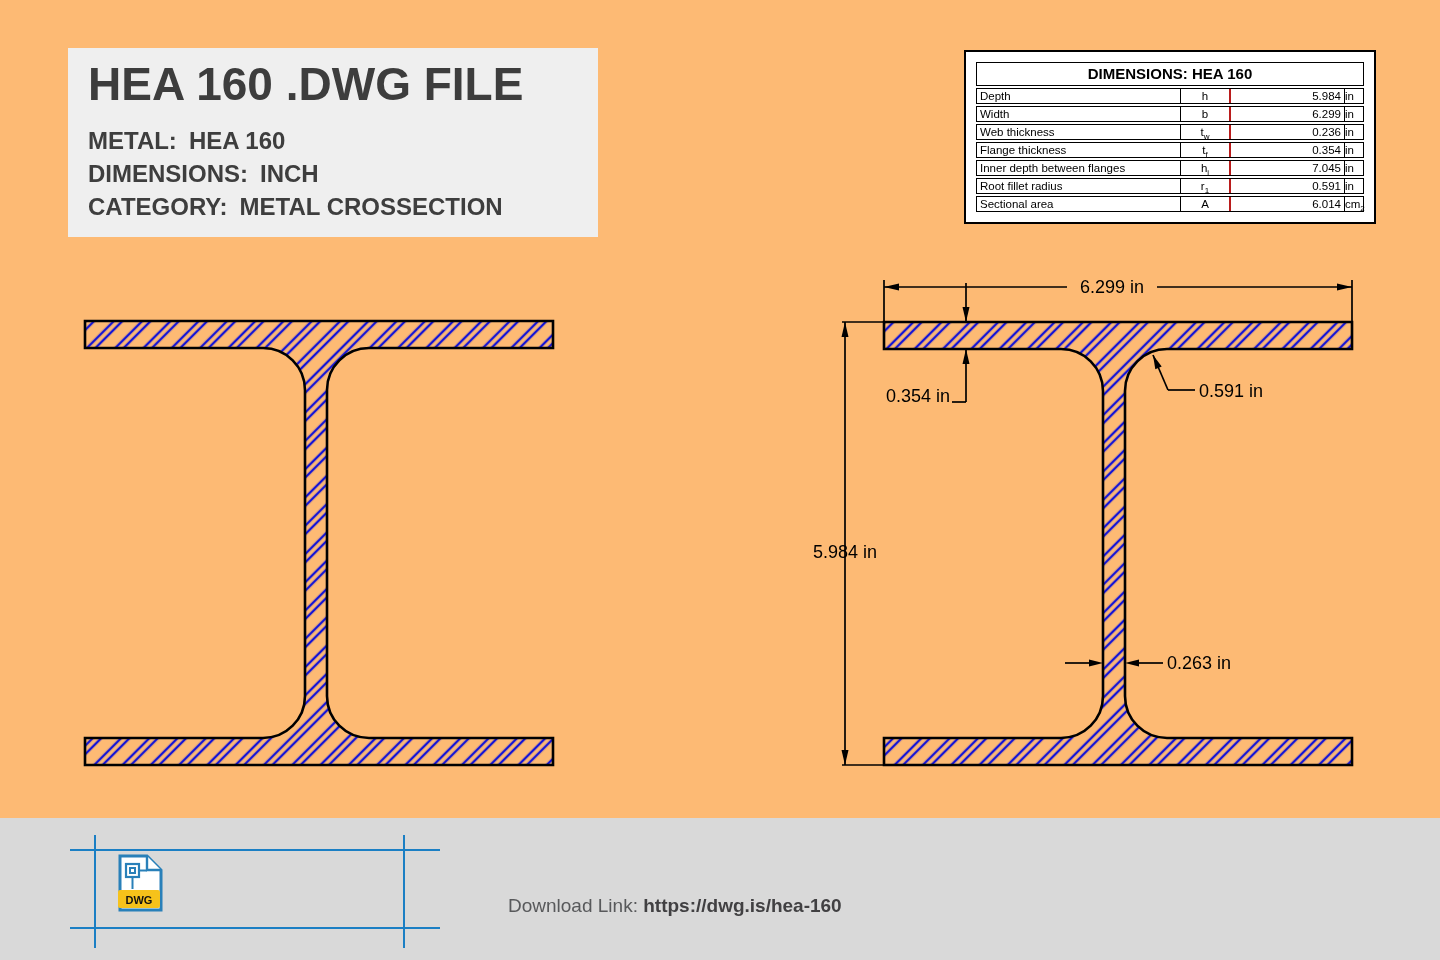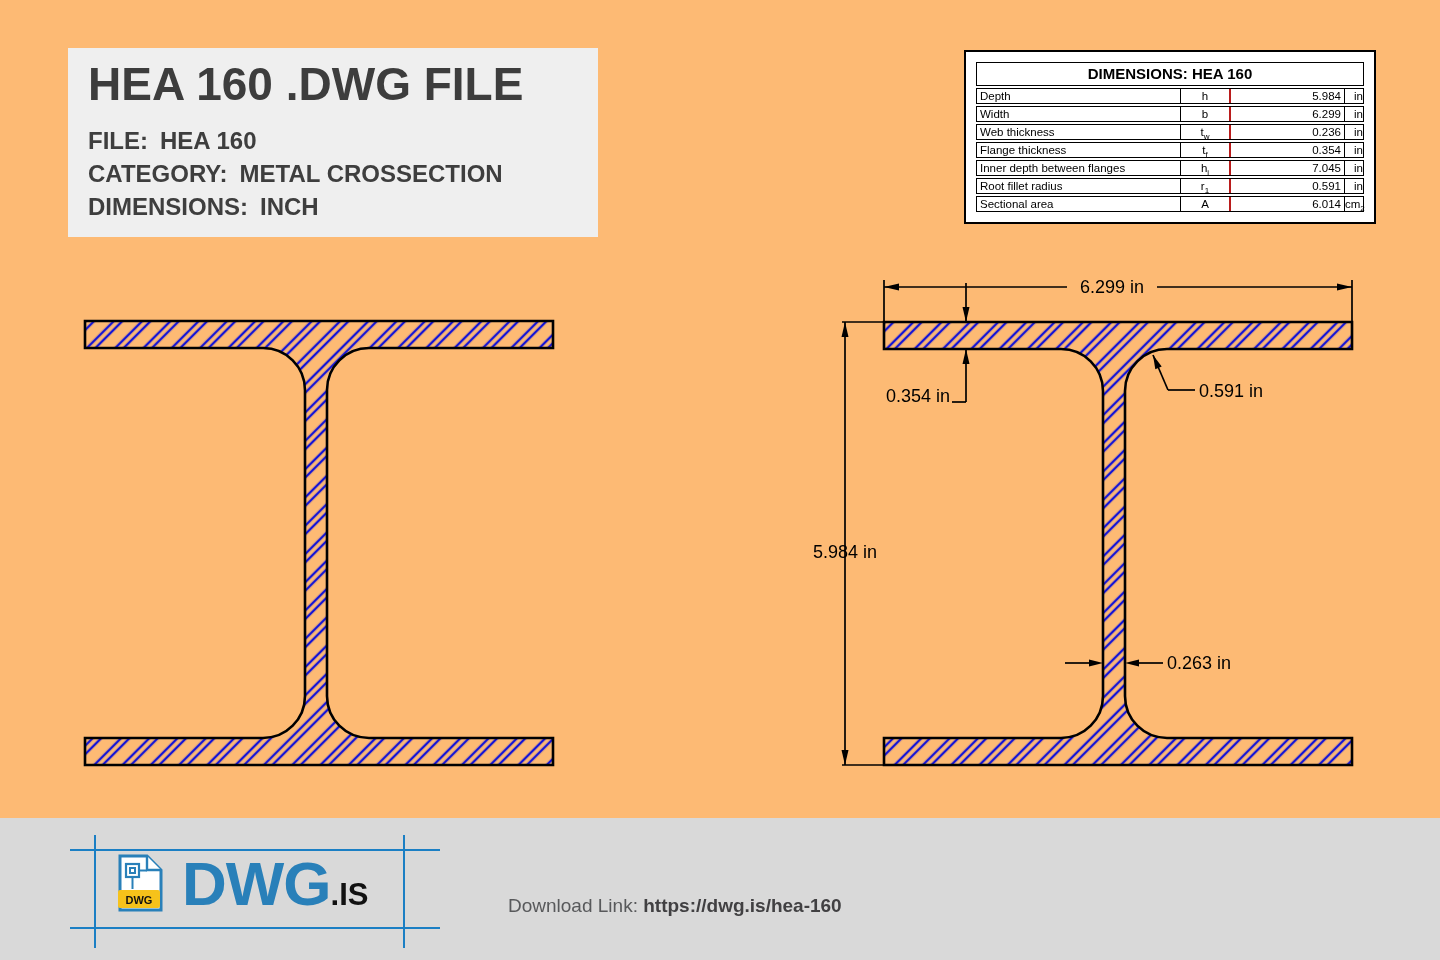--- a/index.html
+++ b/index.html
@@ -18,21 +18,21 @@
   .dims-table{position:absolute;left:936px;top:50px;width:412px;border:2px solid #000;
     background:#fff;padding:10px;box-sizing:border-box;margin-left:28px;}
   .dims-header{border:1px solid #000;height:22px;line-height:22px;text-align:center;
     font-size:15px;font-weight:bold;color:#000;margin-bottom:2px;}
   .dims-row{display:flex;border:1px solid #000;height:16px;line-height:14px;
     font-size:11.5px;color:#000;margin-bottom:2px;box-sizing:border-box;}
   .dims-row:last-child{margin-bottom:0;}
   .c-name{flex:0 0 200px;padding-left:3px;overflow:hidden;white-space:nowrap;}
   .c-sym{flex:0 0 48px;text-align:center;border-left:1px solid #000;}
   .c-val{flex:0 0 110px;text-align:right;padding-right:3px;border-left:2px solid #b91c1c;}
-  .c-unit{flex:1;text-align:right;border-left:1px solid #000;}
+  .c-unit{flex:1;text-align:left;border-left:1px solid #000;}
   .dims-row sub{font-size:8px;}
 
   
   .drawing{position:absolute;}
   svg text{font-family:"Liberation Sans", sans-serif;}
 
   
   .footer{position:absolute;left:0;top:818px;width:1440px;height:142px;background:#d9d9d9;}
   .cross{position:absolute;background:#1b7fc4;}
   .cross.v{width:2px;height:113px;top:17px;}
@@ -47,27 +47,27 @@
 </style>
 </head>
 <body>
 
 <div id="page">
 
   <div class="title-box">
     <h1>HEA 160 .DWG FILE</h1>
     <div class="info-lines">
       <div class="info-line">
-        <span class="lbl">FILE:</span><span>HEA 160</span>
+        <span class="lbl">METAL:</span><span>HEA 160</span>
+      </div>
+      <div class="info-line">
+        <span class="lbl">DIMENSIONS:</span><span>INCH</span>
       </div>
       <div class="info-line">
         <span class="lbl">CATEGORY:</span><span>METAL CROSSECTION</span>
-      </div>
-      <div class="info-line">
-        <span class="lbl">DIMENSIONS:</span><span>INCH</span>
       </div>
     </div>
   </div>
 
   <div class="dims-table">
     <div class="dims-header">DIMENSIONS: HEA 160</div>
 
     <div class="dims-row">
       <div class="c-name">Depth</div>
       <div class="c-sym"><span>h</span><sub></sub></div>
@@ -192,21 +192,20 @@
         <path d="M 31 3 V 17 H 45" fill="#ffffff" stroke="#2980b9" stroke-width="2.4"></path>
         <rect x="10" y="11" width="13" height="13" fill="none" stroke="#2980b9" stroke-width="2.2"></rect>
         <rect x="14" y="15" width="5" height="5" fill="none" stroke="#2980b9" stroke-width="2"></rect>
         <line x1="23" y1="17.5" x2="31" y2="17.5" stroke="#2980b9" stroke-width="2"></line>
         <line x1="16.5" y1="24" x2="16.5" y2="36" stroke="#2980b9" stroke-width="2"></line>
         <rect x="2" y="37" width="42" height="18" rx="2" fill="#f6c21a"></rect>
         <text x="23" y="46.5" font-size="11" font-weight="bold" text-anchor="middle" dominant-baseline="central" fill="#111">DWG</text>
       </svg>
     </div>
 
-    <div class="logo-word"><span>DWG</span><span class="suffix">.IS</span></div>
 
     <div class="dl-line">
       <span>Download Link:</span>
       <b>https://dwg.is/hea-160</b>
     </div>
   </div>
 
 </div>
 
 </body></html>

